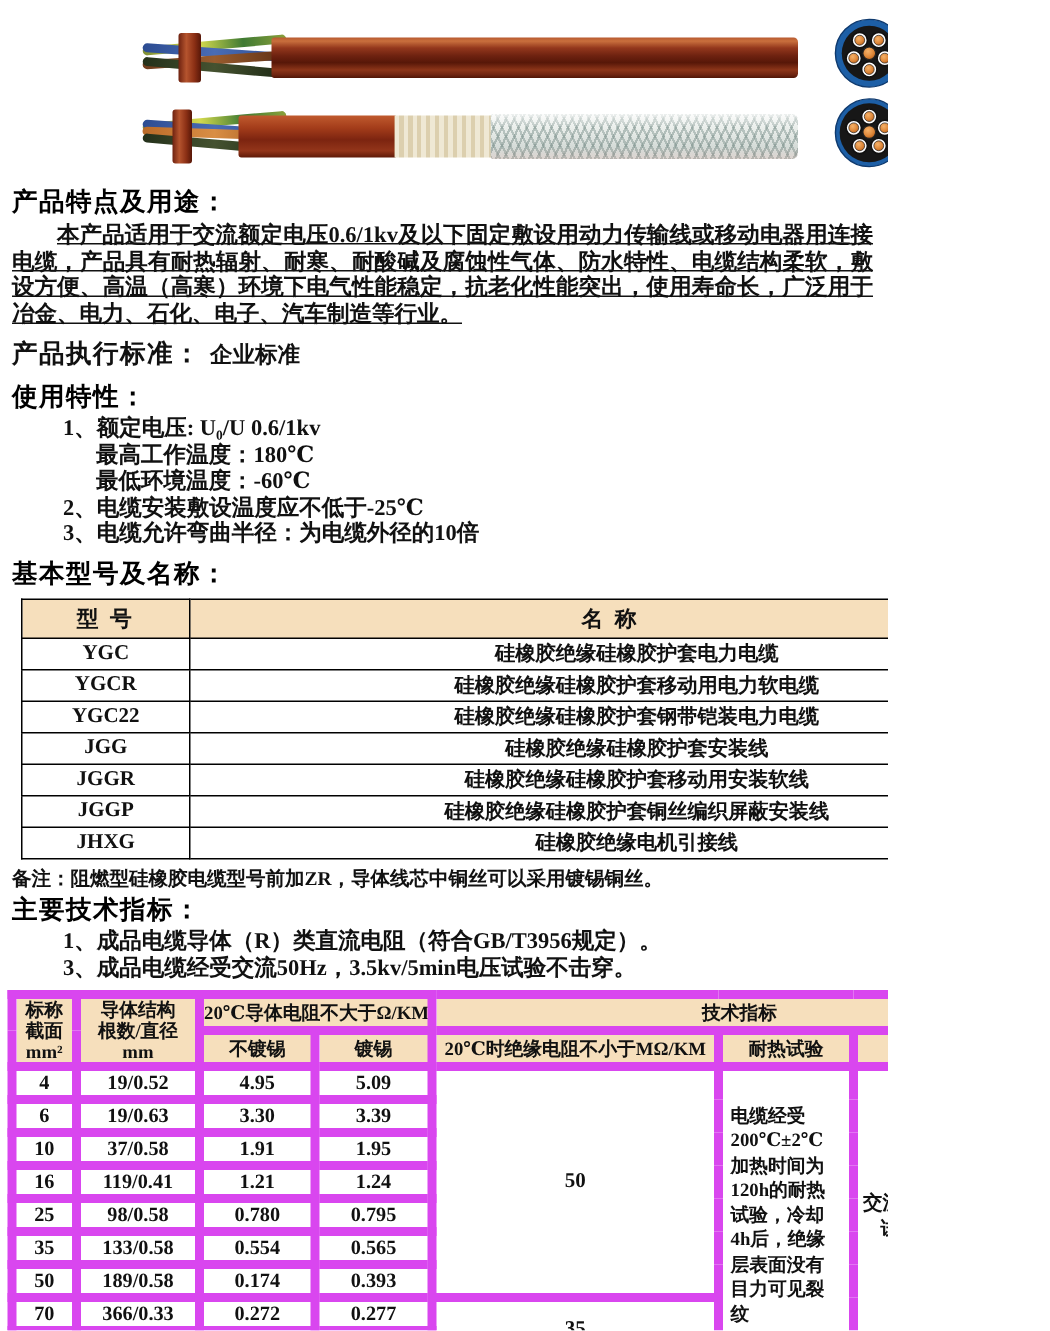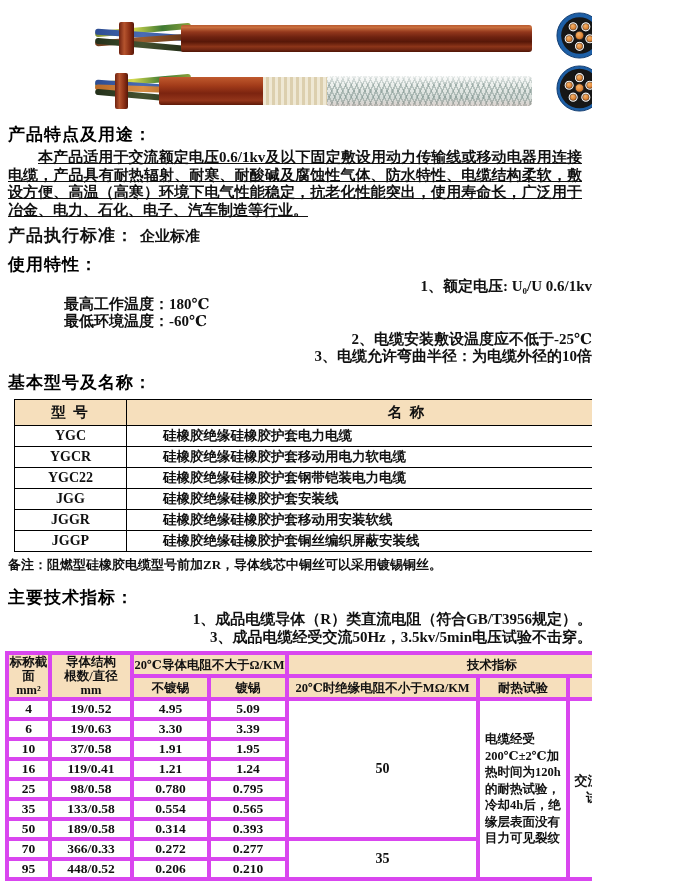--- a/index.html
+++ b/index.html
@@ -42,37 +42,37 @@
   #cross2 { left:556px; top:65px; }
   
   h2 { font:bold 17px "Liberation Sans","DejaVu Sans",sans-serif; color:#000; margin:0 0 0 8px; letter-spacing:1px; }
   #h-features { margin-top:7px; }
   .par { margin:3px 10px 0 8px; font-size:15px; line-height:17.6px; text-align:justify; text-indent:2em;text-decoration:underline; }
   .std-line { margin:5px 16px 0 8px; }
   .std-line .std-h { font:bold 17px "Liberation Sans","DejaVu Sans",sans-serif; letter-spacing:1px; }
   .std-line .std-v { font-size:15px; margin-left:6px; }
   #h-usage { margin-top:6px; }
   ul.plain { list-style:none; margin:2px 0 0 0; padding:0; font-size:15px; line-height:17.4px; }
-  ul.plain li.ind1 { margin-left:18px;text-align:right; }
+  ul.plain li.ind1 { margin-left:42px; }
   ul.plain li.ind2 { margin-left:64px; }
   #h-models { margin-top:6px; }
   
   table { border-collapse:collapse; }
   .models-tbl { width:674px; margin:5px 0 0 14px; }
   .models-tbl th, .models-tbl td { border:1px solid #000; }
   .models-tbl th { background:#f6dfbc; height:26px; font-size:14.5px; letter-spacing:2px; }
   .models-tbl td { height:21px; font-size:13.5px; }
   .models-tbl td.code { width:112px; text-align:center; font-size:14px; font-family:"Liberation Serif",serif; }
-  .models-tbl td.name { padding-left:36px; }
+  .models-tbl td.name { padding-left:36px;text-align:center; }
   .note { margin:4px 0 0 8px; font-size:13px; }
-  #h-tech { margin-top:12px; }
+  #h-tech { margin-top:0; }
   
   .spec-tbl { width:690px; margin:5px 0 0 5px; table-layout:fixed;
     font-family:"Liberation Serif","DejaVu Serif",serif; }
-  .spec-tbl th, .spec-tbl td { border:4px solid #d946ef; text-align:center; padding:0; overflow:hidden; }
+  .spec-tbl th, .spec-tbl td { border:6px solid #d946ef; text-align:center; padding:0; overflow:hidden; }
   .spec-tbl th { background:#f6dfbc; font-size:12.5px; line-height:14px; font-weight:bold; white-space:nowrap; }
   .spec-tbl .hrow1 th { height:23px; }
   .spec-tbl .hrow2 th { height:23px; }
   .spec-tbl td { height:19px; font-size:13.5px; }
   .spec-tbl td.heat-cell { text-align:left; padding:2px 5px; font-size:12.5px; line-height:16.5px; white-space:normal; }
   .spec-tbl td.volt-cell { font-size:13px; line-height:17px; white-space:normal; }
   .spec-tbl td.ins-cell { font-size:14px; }
 </style>
 </head>
 <body>
@@ -211,20 +211,24 @@
           <td class="code">JGG</td>
           <td class="name">硅橡胶绝缘硅橡胶护套安装线</td>
         </tr>
     <tr>
           <td class="code">JGGR</td>
           <td class="name">硅橡胶绝缘硅橡胶护套移动用安装软线</td>
         </tr>
     <tr>
           <td class="code">JGGP</td>
           <td class="name">硅橡胶绝缘硅橡胶护套铜丝编织屏蔽安装线</td>
+        </tr>
+    <tr>
+          <td class="code">JHXG</td>
+          <td class="name">硅橡胶绝缘电机引接线</td>
         </tr>
   </tbody>
     </table>
   <p class="note">备注：阻燃型硅橡胶电缆型号前加ZR，导体线芯中铜丝可以采用镀锡铜丝。</p>
 
   <h2 id="h-tech">主要技术指标：</h2>
   <ul class="plain">
     <li class="ind1">1、成品电缆导体（R）类直流电阻（符合GB/T3956规定）。</li>
     <li class="ind1">3、成品电缆经受交流50Hz，3.5kv/5min电压试验不击穿。</li>
   </ul>
@@ -295,21 +299,21 @@
         </tr>
     <tr>
           <td>35</td>
           <td>133/0.58</td>
           <td>0.554</td>
           <td>0.565</td>
         </tr>
     <tr>
           <td>50</td>
           <td>189/0.58</td>
-          <td>0.314</td>
+          <td>0.174</td>
           <td>0.393</td>
         </tr>
     <tr>
       <td>70</td>
       <td>366/0.33</td>
       <td>0.272</td>
       <td>0.277</td>
       <td class="ins-cell" rowspan="2">35</td>
     </tr>
     <tr>

